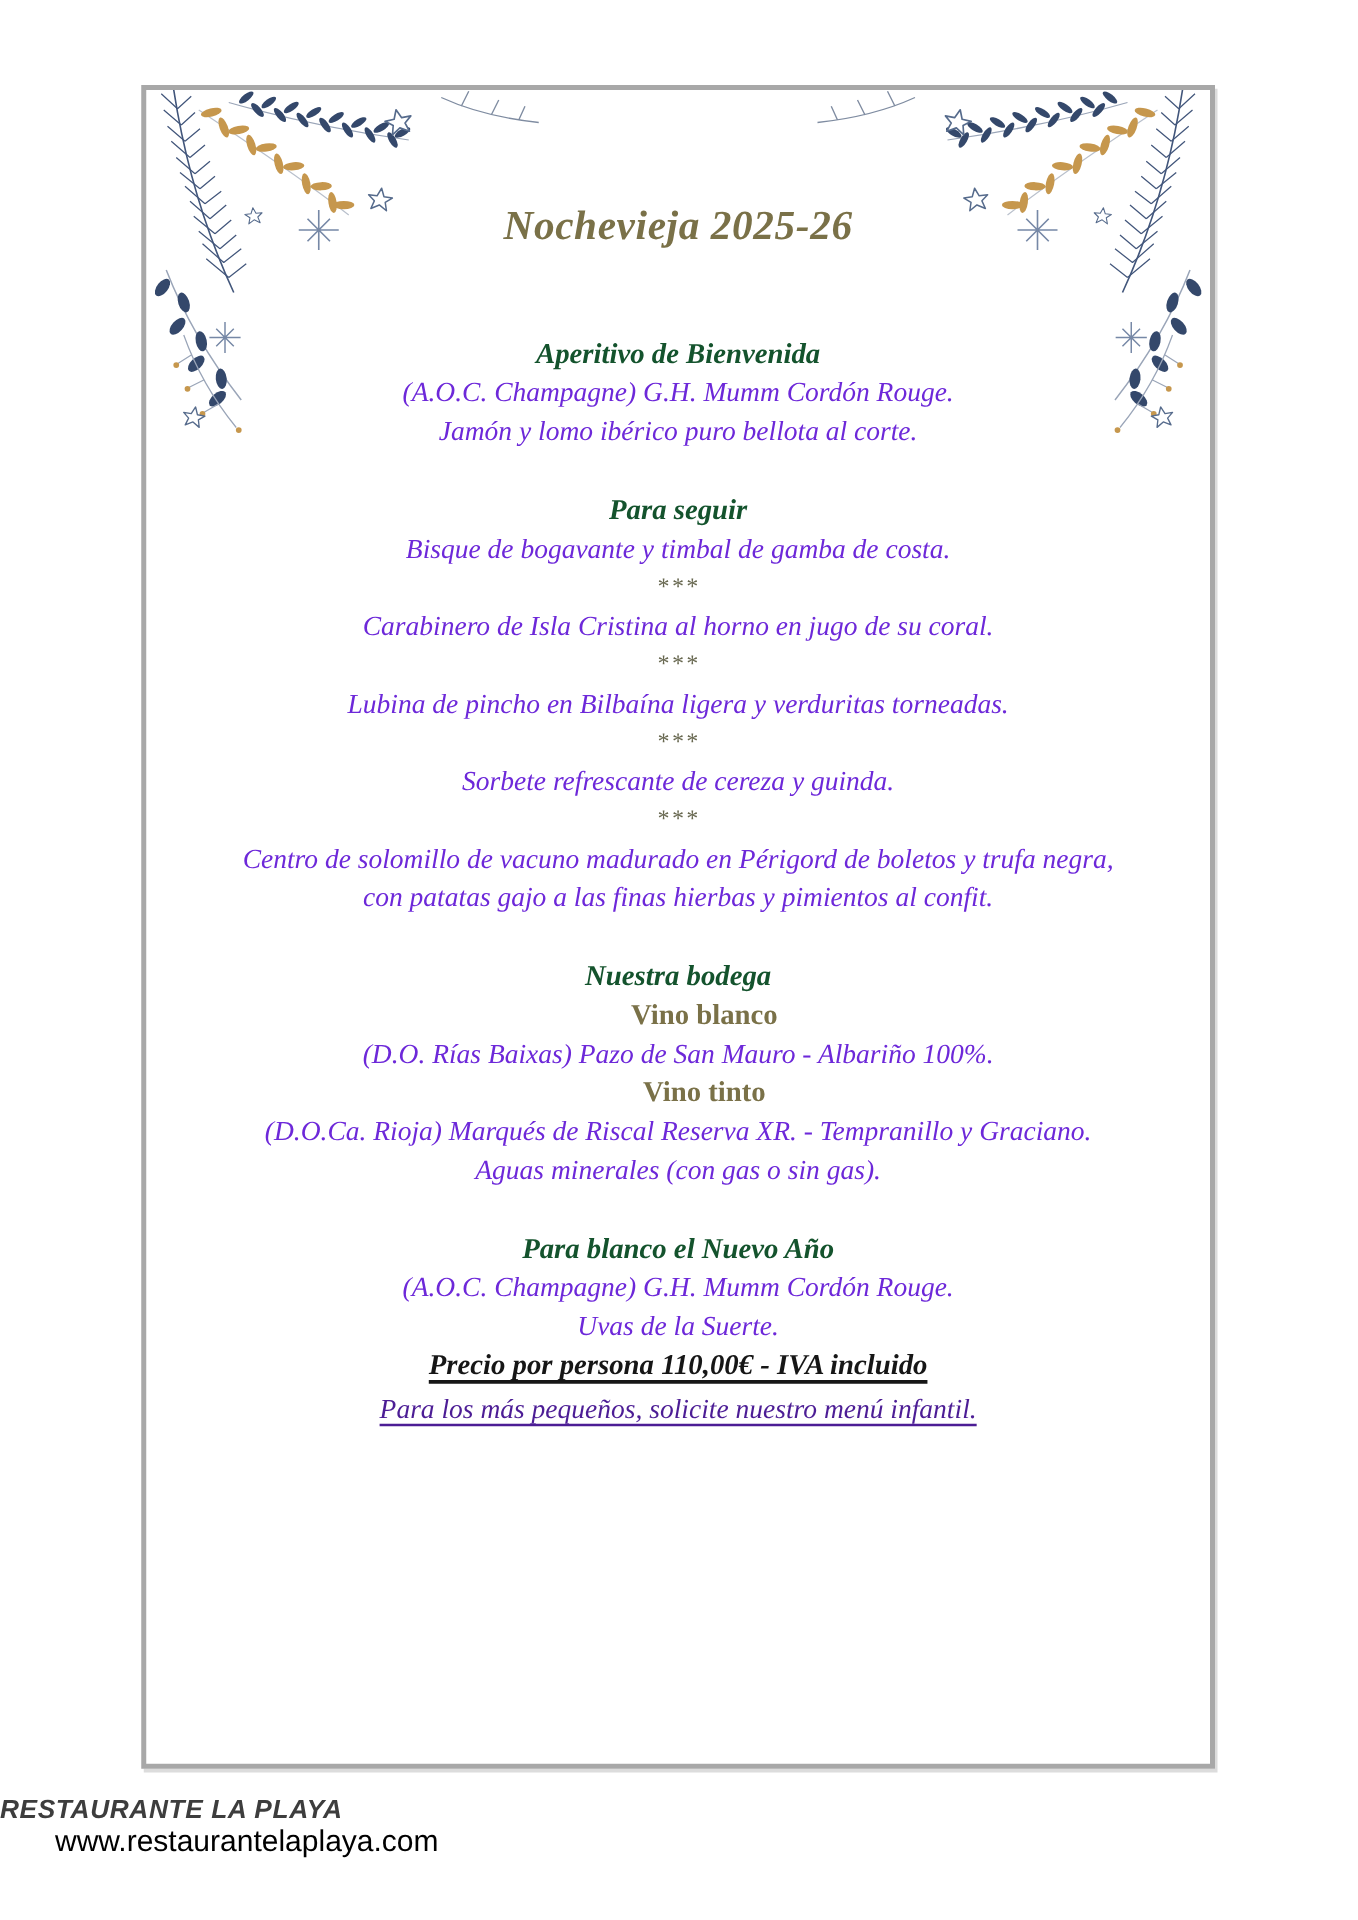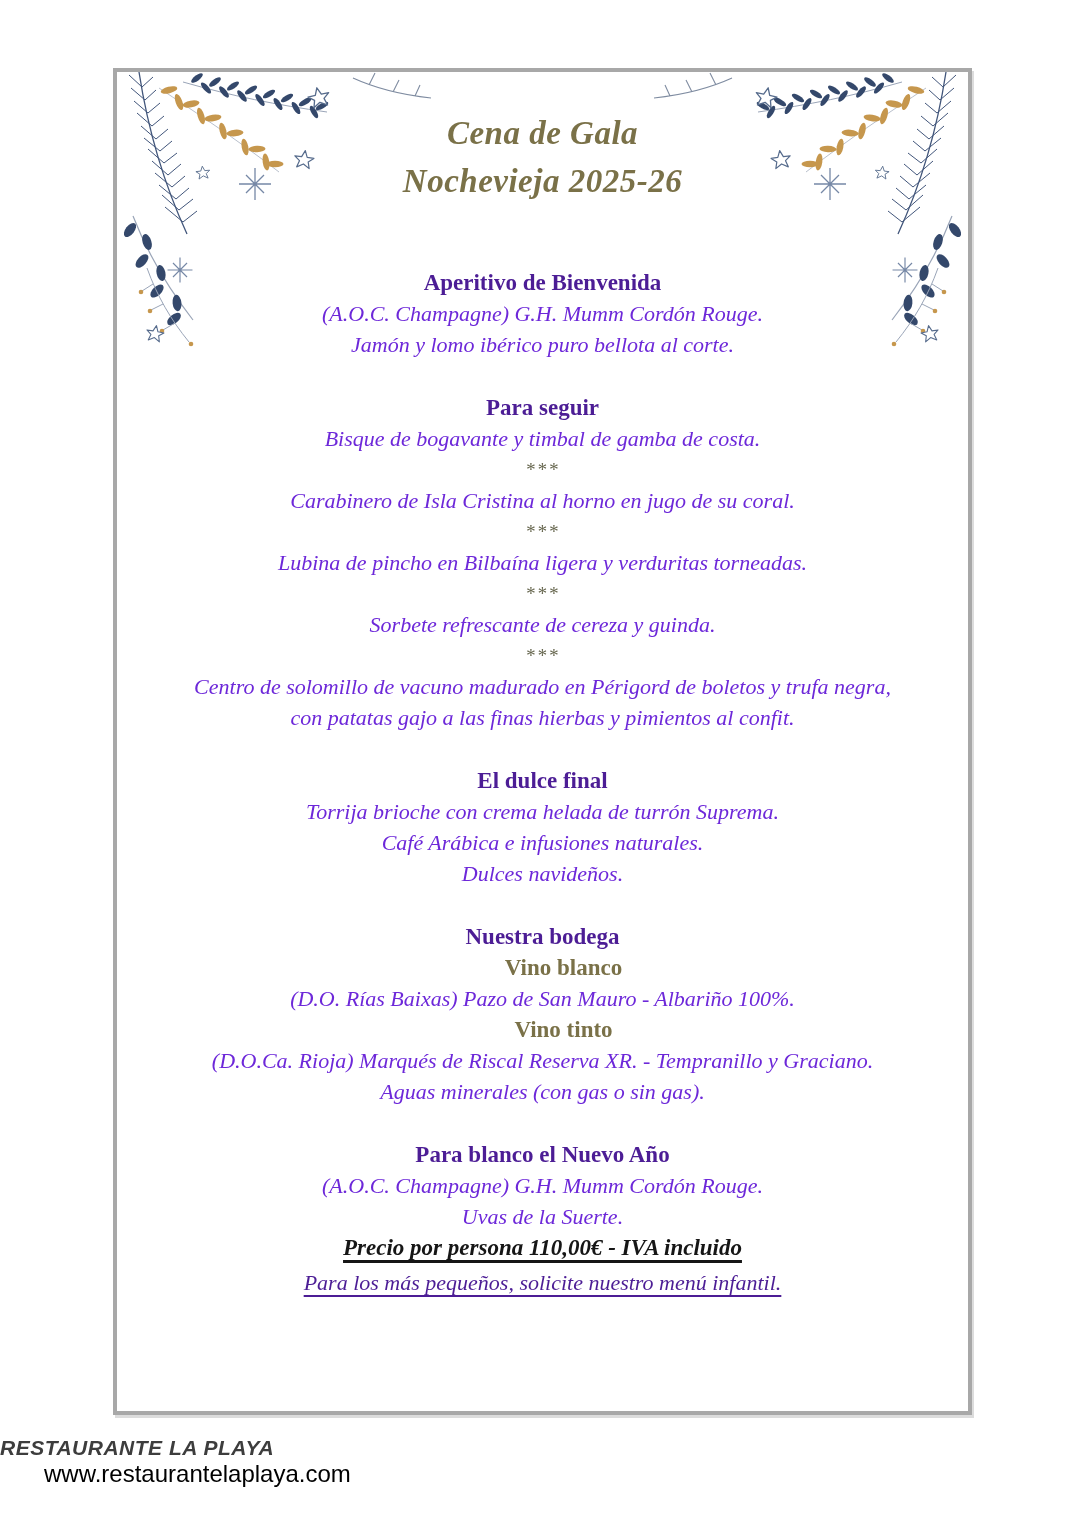--- a/index.html
+++ b/index.html
@@ -9,21 +9,21 @@
             box-sizing:border-box;border:4px solid #a8a8a8;background:#ffffff;
             box-shadow:2px 3px 0 #dcdcdc;}
   .deco{position:absolute;top:0;pointer-events:none;}
   .deco-left{left:0;}
   .deco-right{right:0;transform:scaleX(-1);}
   .content{position:absolute;left:0;right:0;top:0;text-align:center;}
   .title{margin:37px 0 0;font-size:33px;line-height:48px;font-weight:bold;font-style:italic;
          color:#7a7148;letter-spacing:.5px;}
   .section{margin-top:32px;}
   #sections .section:first-child{margin-top:62px;}
-  .s-head{font-size:23px;line-height:31px;font-weight:bold;color:#4c1d95;}
+  .s-head{font-size:23px;line-height:31px;font-weight:bold;font-style:italic;color:#14532d;}
   .s-sub{font-size:23px;line-height:31px;font-weight:bold;color:#7a7148;margin-left:42px;}
   .s-line{font-size:22px;line-height:31px;font-style:italic;color:#6d28d9;}
   .s-stars{font-size:19px;line-height:31px;color:#67674f;letter-spacing:2px;font-style:italic;}
   .price-block{}
   .price{font-size:23px;line-height:32px;font-weight:bold;font-style:italic;color:#161616;
          text-decoration:underline;text-decoration-thickness:2.5px;text-underline-offset:5px;}
   .kids{margin-top:3px;font-size:22px;line-height:31px;font-style:italic;color:#4c1d95;
         text-decoration:underline;text-decoration-thickness:1.5px;text-underline-offset:5px;}
   .footer{position:absolute;left:0;right:0;top:1434px;
           font-family:"Liberation Sans","DejaVu Sans",sans-serif;}
@@ -107,46 +107,40 @@
 
 <div class="menu-box">
   <svg class="deco deco-left" width="340" height="300" viewBox="0 0 340 300">
       <use href="#orn"></use>
     </svg>
   <svg class="deco deco-right" width="340" height="300" viewBox="0 0 340 300">
       <use href="#orn"></use>
     </svg>
 
   <div class="content">
-    <h1 class="title"><span>Cena de Gala</span><br><span>Nochevieja 2025-26</span></h1>
+    <h1 class="title"><br><span>Nochevieja 2025-26</span></h1>
 
     <div id="sections">
         <div class="section">
           <div class="s-head">Aperitivo de Bienvenida</div>
           <div class="s-line">(A.O.C. Champagne) G.H. Mumm Cordón Rouge.</div>
           <div class="s-line">Jamón y lomo ibérico puro bellota al corte.</div>
         </div>
         <div class="section">
           <div class="s-head">Para seguir</div>
           <div class="s-line">Bisque de bogavante y timbal de gamba de costa.</div>
           <div class="s-stars">***</div>
           <div class="s-line">Carabinero de Isla Cristina al horno en jugo de su coral.</div>
           <div class="s-stars">***</div>
           <div class="s-line">Lubina de pincho en Bilbaína ligera y verduritas torneadas.</div>
           <div class="s-stars">***</div>
           <div class="s-line">Sorbete refrescante de cereza y guinda.</div>
           <div class="s-stars">***</div>
           <div class="s-line">Centro de solomillo de vacuno madurado en Périgord de boletos y trufa negra,</div>
           <div class="s-line">con patatas gajo a las finas hierbas y pimientos al confit.</div>
-        </div>
-        <div class="section">
-          <div class="s-head">El dulce final</div>
-          <div class="s-line">Torrija brioche con crema helada de turrón Suprema.</div>
-          <div class="s-line">Café Arábica e infusiones naturales.</div>
-          <div class="s-line">Dulces navideños.</div>
         </div>
         <div class="section">
           <div class="s-head">Nuestra bodega</div>
           <div class="s-sub">Vino blanco</div>
           <div class="s-line">(D.O. Rías Baixas) Pazo de San Mauro - Albariño 100%.</div>
           <div class="s-sub">Vino tinto</div>
           <div class="s-line">(D.O.Ca. Rioja) Marqués de Riscal Reserva XR. - Tempranillo y Graciano.</div>
           <div class="s-line">Aguas minerales (con gas o sin gas).</div>
         </div>
         <div class="section">

